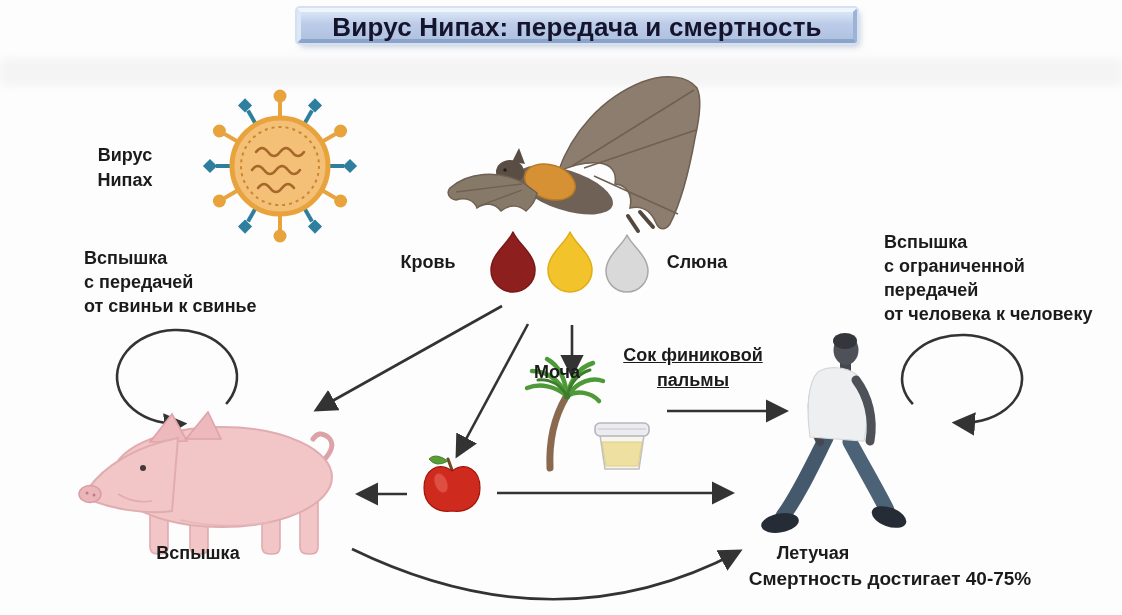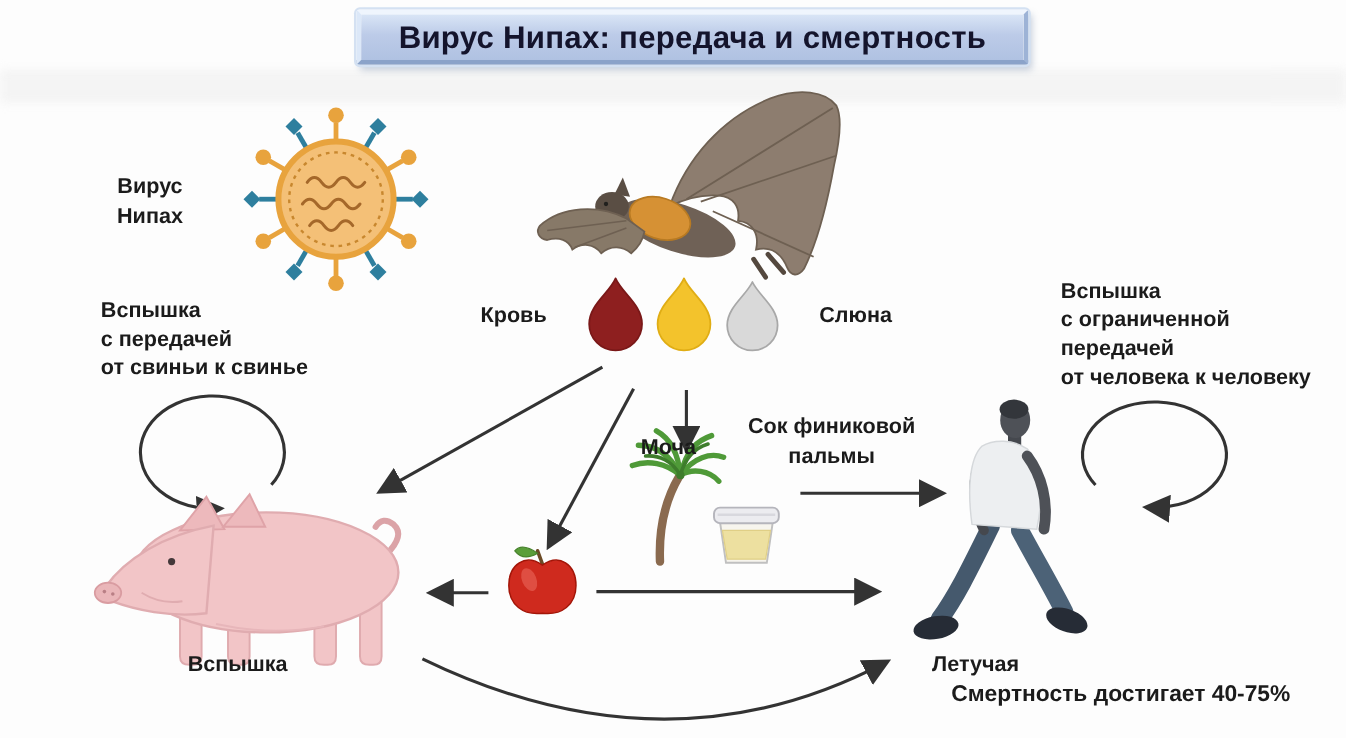--- a/index.html
+++ b/index.html
@@ -1,22 +1,22 @@
 <!DOCTYPE html>
 <html><head>
 <meta charset="utf-8">
 <style>
   html,body{margin:0;padding:0;}
   body{width:1122px;height:615px;position:relative;overflow:hidden;
        background:#fdfdfd;font-family:"Liberation Sans",sans-serif;color:#1b1b1b;}
   .stage{position:absolute;inset:0;}
   .band{position:absolute;left:0;top:58px;width:100%;height:28px;background:#ededed;opacity:.55;filter:blur(4px);}
   svg.art{position:absolute;left:0;top:0;}
-  .title-box{position:absolute;left:297px;top:8px;width:560px;height:46px;
-      display:flex;align-items:center;justify-content:center;
+  .title-box{position:absolute;left:297px;top:8px;width:560px;height:35px;
+      display:flex;align-items:flex-start;justify-content:center;
       background:linear-gradient(180deg,#d9e5f6 0%,#bccbe8 45%,#b0c2e2 100%);
       border-top:4px solid #eff5fd;border-left:4px solid #dce8f8;
       border-right:4px solid #9db3d6;border-bottom:4px solid #8ba3c9;
       box-shadow:0 0 0 2px #d4e1f2, 3px 4px 6px rgba(130,150,180,.45);
       border-radius:3px;box-sizing:border-box;}
   .title-box span{font-size:26px;font-weight:bold;color:#14142c;letter-spacing:.2px;white-space:nowrap;}
   .lbl{position:absolute;font-weight:bold;font-size:18px;line-height:24px;white-space:pre-line;}
   .ctr{text-align:center;}
   .lbl.sap{line-height:25px;}
   .lbl.fruit{line-height:26px;}
@@ -190,35 +190,35 @@
   <div class="title-box">
     <span>Вирус Нипах: передача и смертность</span>
   </div>
 
   <div class="lbl ctr" style="left:60px;top:143px;width:130px;line-height:25px;">Вирус
 Нипах</div>
 
 
   <div class="lbl ctr" style="left:388px;top:250px;width:80px;">Кровь</div>
 
-  <div class="lbl ctr" style="left:673px;top:250px;width:80px;">Слюна</div>
+  <div class="lbl ctr" style="left:657px;top:250px;width:80px;">Слюна</div>
 
   <div class="lbl ctr" style="left:517px;top:312px;width:80px;margin-top:48px;">Моча</div>
 
   <div class="lbl" style="left:84px;top:246px;width:210px;">Вспышка
 с передачей
 от свиньи к свинье</div>
 
   <div class="lbl" style="left:884px;top:230px;width:236px;">Вспышка
 с ограниченной
 передачей
 от человека к человеку</div>
 
-  <div class="lbl ctr sap" style="left:615px;top:343px;width:156px;">Сок финиковой
+  <div class="lbl ctr sap" style="left:615px;top:343px;width:156px;text-decoration:underline;">Сок финиковой
 пальмы</div>
 
 
   <div class="lbl ctr" style="left:143px;top:541px;width:110px;">Вспышка</div>
 
   <div class="lbl ctr" style="left:758px;top:541px;width:110px;">Летучая</div>
 
-  <div class="lbl ctr mort" style="left:789px;top:567px;width:290px;">Смертность достигает 40-75%</div>
+  <div class="lbl ctr mort" style="left:745px;top:567px;width:290px;">Смертность достигает 40-75%</div>
 </div>
 
 </body></html>

